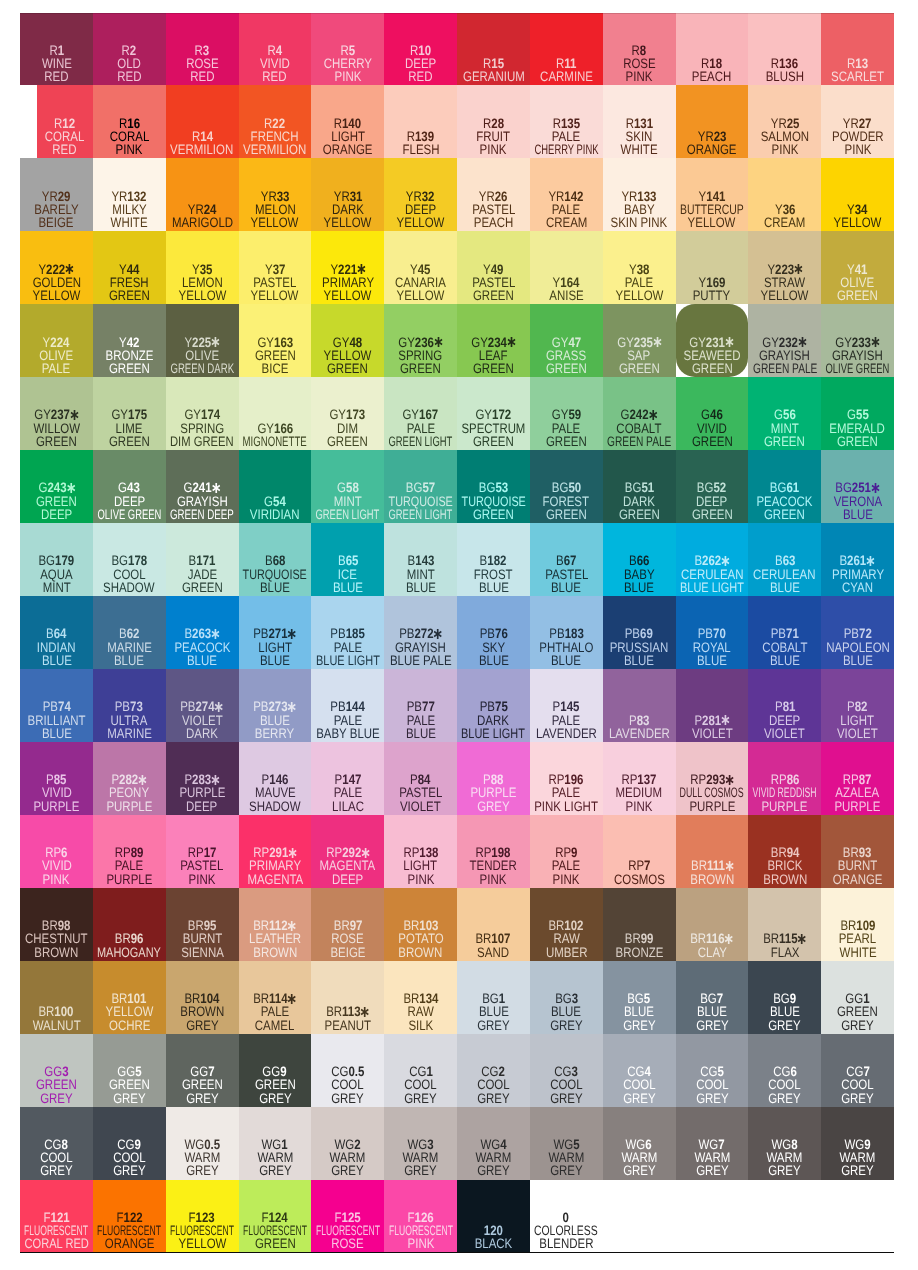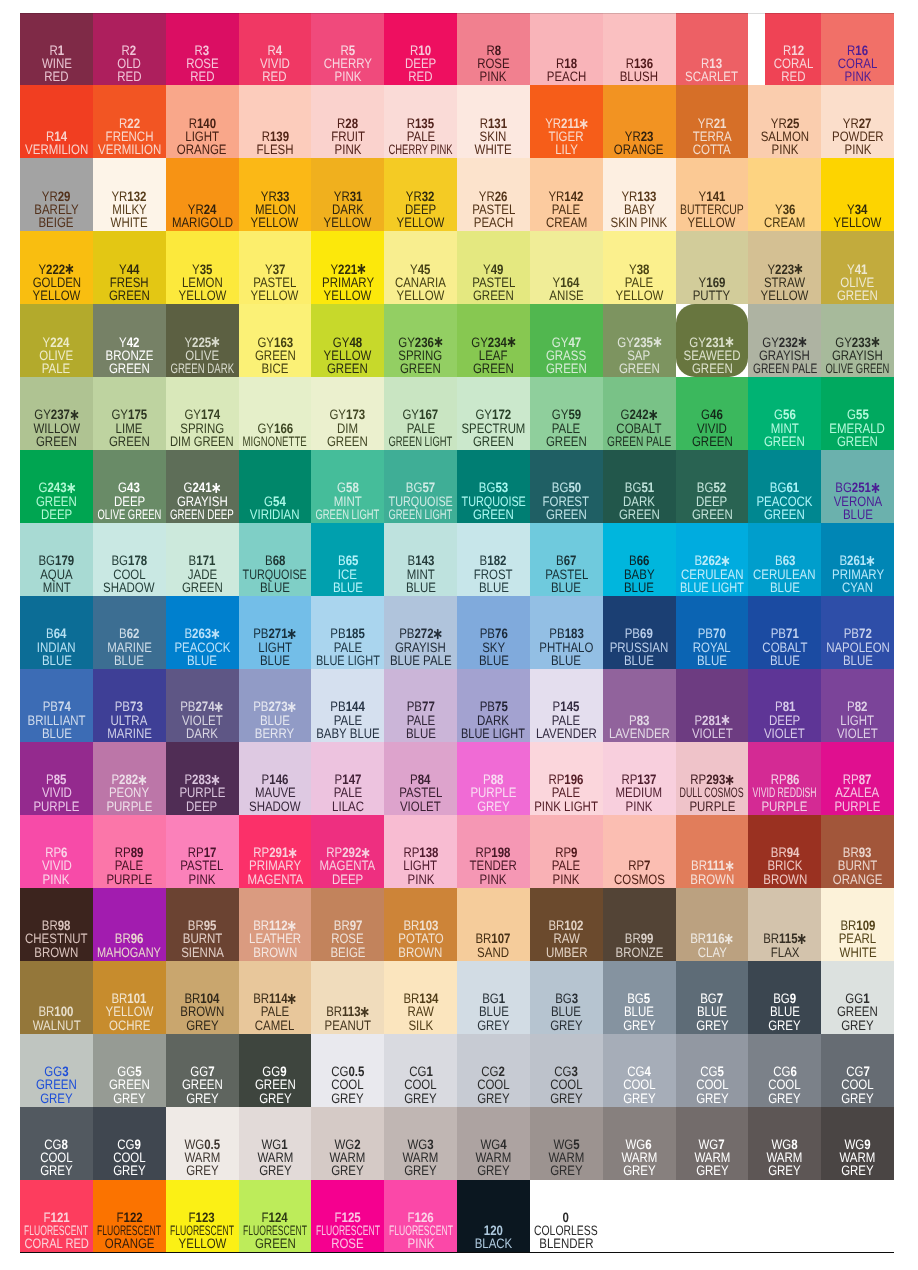--- a/index.html
+++ b/index.html
@@ -98,20 +98,40 @@
           <i style="transform: scaleX(0.838);"><span>R</span><b>10</b></i>
         </div>
         <div class="ln nm">
           <i style="transform: scaleX(0.838);">DEEP</i>
         </div>
         <div class="ln nm">
           <i style="transform: scaleX(0.838);">RED</i>
         </div>
       </div>
     </div>
+    <div class="cell" style="background: rgb(209, 39, 48);">
+      <div class="txt" style="color: rgb(242, 204, 206);">
+        <div class="ln code">
+          <i style="transform: scaleX(0.838);"><span>R</span><b>15</b></i>
+        </div>
+        <div class="ln nm">
+          <i style="transform: scaleX(0.838);">GERANIUM</i>
+        </div>
+      </div>
+    </div>
+    <div class="cell" style="background: rgb(238, 32, 41);">
+      <div class="txt" style="color: rgb(247, 204, 206);">
+        <div class="ln code">
+          <i style="transform: scaleX(0.838);"><span>R</span><b>11</b></i>
+        </div>
+        <div class="ln nm">
+          <i style="transform: scaleX(0.838);">CARMINE</i>
+        </div>
+      </div>
+    </div>
     <div class="cell" style="background: rgb(241, 128, 143);">
       <div class="txt" style="color: rgb(65, 22, 28);">
         <div class="ln code">
           <i style="transform: scaleX(0.838);"><span>R</span><b>8</b></i>
         </div>
         <div class="ln nm">
           <i style="transform: scaleX(0.838);">ROSE</i>
         </div>
         <div class="ln nm">
           <i style="transform: scaleX(0.838);">PINK</i>
@@ -155,21 +175,21 @@
         </div>
         <div class="ln nm">
           <i style="transform: scaleX(0.838);">CORAL</i>
         </div>
         <div class="ln nm">
           <i style="transform: scaleX(0.838);">RED</i>
         </div>
       </div>
     </div>
     <div class="cell" style="background: rgb(241, 112, 104);">
-      <div class="txt" style="color: #4c1d95;">
+      <div class="txt" style="color: #000000;">
         <div class="ln code">
           <i style="transform: scaleX(0.838);"><span>R</span><b>16</b></i>
         </div>
         <div class="ln nm">
           <i style="transform: scaleX(0.838);">CORAL</i>
         </div>
         <div class="ln nm">
           <i style="transform: scaleX(0.838);">PINK</i>
         </div>
       </div>
@@ -252,60 +272,30 @@
           <i style="transform: scaleX(0.838);"><span>R</span><b>131</b></i>
         </div>
         <div class="ln nm">
           <i style="transform: scaleX(0.838);">SKIN</i>
         </div>
         <div class="ln nm">
           <i style="transform: scaleX(0.838);">WHITE</i>
         </div>
       </div>
     </div>
-    <div class="cell" style="background: rgb(246, 93, 25);">
-      <div class="txt" style="color: rgb(249, 217, 203);">
-        <div class="ln code">
-          <i style="transform: scaleX(0.838);"><span>YR</span><b>211</b><span class="star"><svg viewBox="0 0 24 24" fill="currentColor" aria-hidden="true">
-                <path d="M9.6 0h4.8v24H9.6z"></path>
-                <path d="M9.6 0h4.8v24H9.6z" transform="rotate(60 12 12)"></path>
-                <path d="M9.6 0h4.8v24H9.6z" transform="rotate(120 12 12)"></path>
-              </svg></span></i>
-        </div>
-        <div class="ln nm">
-          <i style="transform: scaleX(0.838);">TIGER</i>
-        </div>
-        <div class="ln nm">
-          <i style="transform: scaleX(0.838);">LILY</i>
-        </div>
-      </div>
-    </div>
     <div class="cell" style="background: rgb(242, 147, 34);">
       <div class="txt" style="color: rgb(50, 34, 15);">
         <div class="ln code">
           <i style="transform: scaleX(0.838);"><span>YR</span><b>23</b></i>
         </div>
         <div class="ln nm">
           <i style="transform: scaleX(0.838);">ORANGE</i>
         </div>
       </div>
     </div>
-    <div class="cell" style="background: rgb(214, 111, 40);">
-      <div class="txt" style="color: rgb(242, 220, 205);">
-        <div class="ln code">
-          <i style="transform: scaleX(0.838);"><span>YR</span><b>21</b></i>
-        </div>
-        <div class="ln nm">
-          <i style="transform: scaleX(0.838);">TERRA</i>
-        </div>
-        <div class="ln nm">
-          <i style="transform: scaleX(0.838);">COTTA</i>
-        </div>
-      </div>
-    </div>
     <div class="cell" style="background: rgb(250, 205, 174);">
       <div class="txt" style="color: rgb(77, 45, 23);">
         <div class="ln code">
           <i style="transform: scaleX(0.838);"><span>YR</span><b>25</b></i>
         </div>
         <div class="ln nm">
           <i style="transform: scaleX(0.838);">SALMON</i>
         </div>
         <div class="ln nm">
           <i style="transform: scaleX(0.838);">PINK</i>
@@ -1974,21 +1964,21 @@
           <i style="transform: scaleX(0.838);"><span>BR</span><b>98</b></i>
         </div>
         <div class="ln nm">
           <i style="transform: scaleX(0.838);">CHESTNUT</i>
         </div>
         <div class="ln nm">
           <i style="transform: scaleX(0.838);">BROWN</i>
         </div>
       </div>
     </div>
-    <div class="cell" style="background: #a21caf;">
+    <div class="cell" style="background: #7f1d1d;">
       <div class="txt" style="color: rgb(233, 215, 205);">
         <div class="ln code">
           <i style="transform: scaleX(0.838);"><span>BR</span><b>96</b></i>
         </div>
         <div class="ln nm">
           <i style="transform: scaleX(0.8);">MAHOGANY</i>
         </div>
       </div>
     </div>
     <div class="cell" style="background: rgb(107, 67, 50);">
@@ -2273,21 +2263,21 @@
         </div>
         <div class="ln nm">
           <i style="transform: scaleX(0.838);">GREEN</i>
         </div>
         <div class="ln nm">
           <i style="transform: scaleX(0.838);">GREY</i>
         </div>
       </div>
     </div>
     <div class="cell" style="background: rgb(191, 197, 192);">
-      <div class="txt" style="color: #1d4ed8;">
+      <div class="txt" style="color: #a21caf;">
         <div class="ln code">
           <i style="transform: scaleX(0.838);"><span>GG</span><b>3</b></i>
         </div>
         <div class="ln nm">
           <i style="transform: scaleX(0.838);">GREEN</i>
         </div>
         <div class="ln nm">
           <i style="transform: scaleX(0.838);">GREY</i>
         </div>
       </div>

